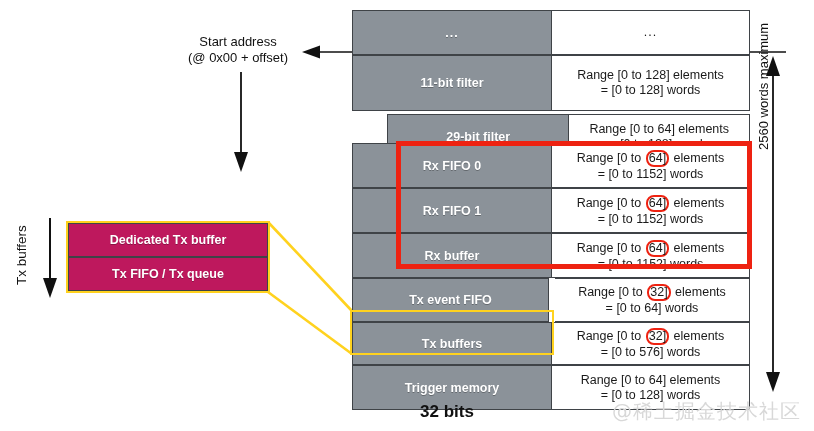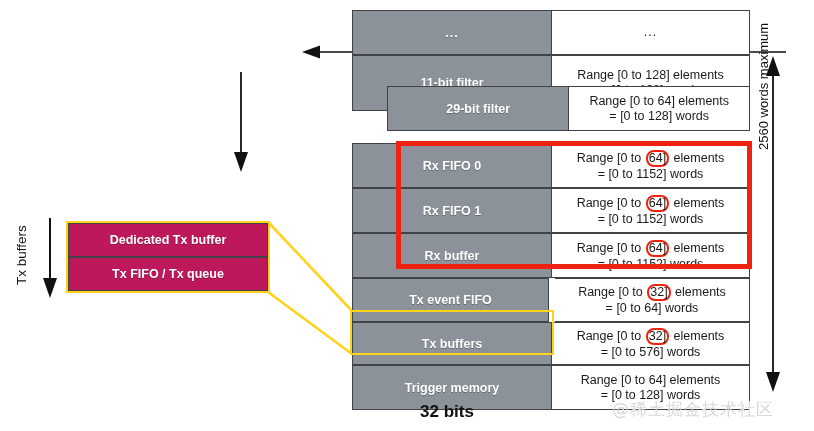--- a/index.html
+++ b/index.html
@@ -92,21 +92,21 @@
     transform:rotate(-90deg);transform-origin:left top;
     font-size:13px;white-space:nowrap;
   }
   #txbuf-label{
     left:14px;top:285px;
     transform:rotate(-90deg);transform-origin:left top;
     font-size:13.5px;white-space:nowrap;
   }
   #watermark{
     left:612px;top:398px;
-    color:#d8d8d8;font-size:17px;letter-spacing:1px;
+    color:#d8d8d8;font-size:20px;letter-spacing:1px;
     font-family:"DejaVu Sans", sans-serif;
   }
   svg{position:absolute;left:0;top:0;overflow:visible;}
 </style>
 </head>
 <body>
 
 <div class="stage">
 
   <svg width="814" height="431">
@@ -154,21 +154,21 @@
     </div>
 
     <div class="row" style="top:45px;height:56px;">
       <div class="cell-name">11-bit filter</div>
       <div class="cell-desc">
         <span class="l1">Range [0 to 128] elements</span>
         <span class="l2">= [0 to 128] words</span>
       </div>
     </div>
 
-    <div class="row" style="top:76px;height:45px;padding-left:35px;">
+    <div class="row" style="top:104px;height:45px;padding-left:35px;">
       <div class="cell-name">29-bit filter</div>
       <div class="cell-desc">
         <span class="l1">Range [0 to 64] elements</span>
         <span class="l2">= [0 to 128] words</span>
       </div>
     </div>
 
     <div class="row" style="top:133px;height:45px;">
       <div class="cell-name">Rx FIFO 0</div>
       <div class="cell-desc">
@@ -221,19 +221,23 @@
   <div class="abs" id="red-group"></div>
 
   <div class="abs" id="yellow-row"></div>
 
   <div class="abs" id="detail-box">
     <div class="detail-cell" style="top:0px;">Dedicated Tx buffer</div>
     <div class="detail-cell" style="top:34px;">Tx FIFO / Tx queue</div>
   </div>
   <div class="abs" id="detail-outline"></div>
 
+  <div class="abs lbl" id="start-address">
+    <div>Start address</div>
+    <div>(@ 0x00 + offset)</div>
+  </div>
 
   <div class="abs lbl" id="bits-label">32 bits</div>
   <div class="abs lbl" id="words-label">2560 words maximum</div>
   <div class="abs lbl" id="txbuf-label">Tx buffers</div>
   <div class="abs" id="watermark">@稀土掘金技术社区</div>
 
 </div>
 
 </body></html>

